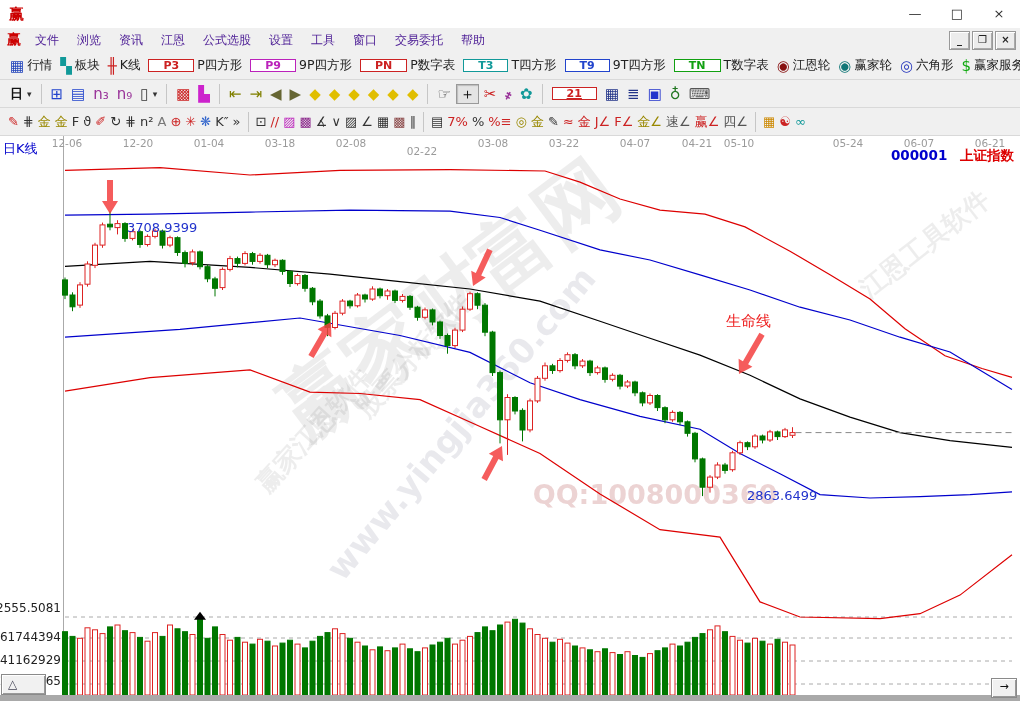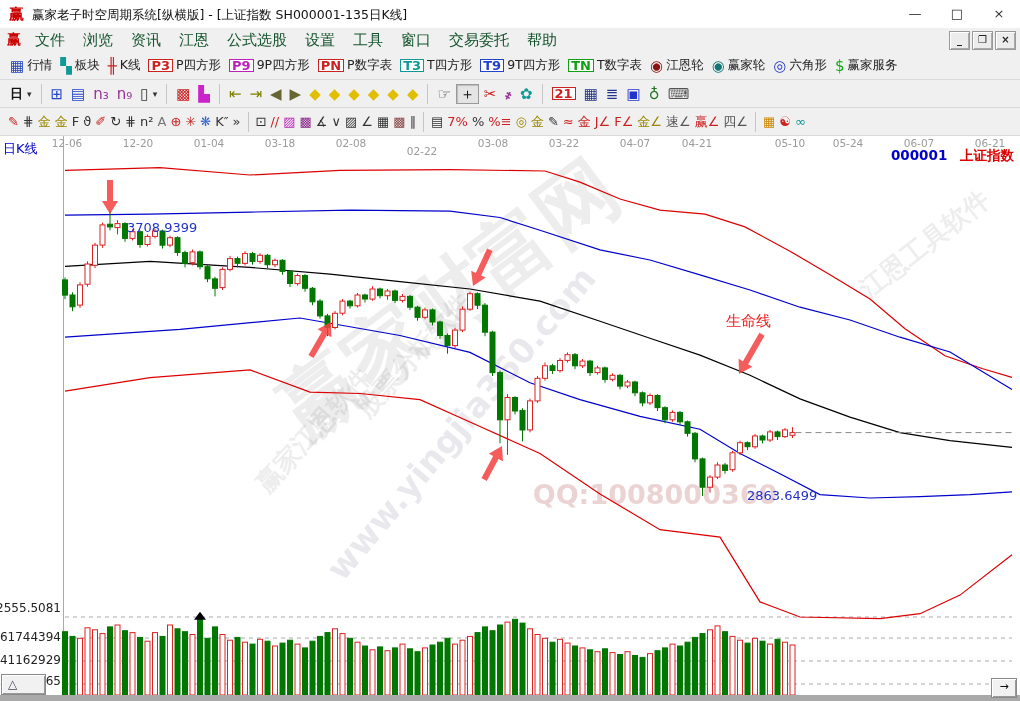--- a/index.html
+++ b/index.html
@@ -4,33 +4,33 @@
 <style>
   html,body{margin:0;padding:0;width:1020px;height:701px;overflow:hidden;
     font-family:"DejaVu Sans","Liberation Sans",sans-serif;background:#fff;}
   .titlebar{position:absolute;left:0;top:0;width:1020px;height:28px;background:#fff;border-bottom:1px solid #e3e3e3;}
   .app-icon{position:absolute;left:9px;top:5px;color:#c00;font-weight:bold;font-size:15px;}
   .title-text{position:absolute;left:32px;top:7px;font-size:12.5px;color:#111;}
   .wctrl{position:absolute;top:0;height:28px;width:42px;text-align:center;line-height:28px;font-size:13px;color:#333;}
   .menubar{position:absolute;left:0;top:28px;width:1020px;height:24px;background:#f0f0f0;border-bottom:1px solid #d9d9d9;}
   .menu-icon{position:absolute;left:7px;top:3px;color:#c00;font-weight:bold;font-size:14px;}
   .menu-items{position:absolute;left:26px;top:0;height:24px;display:flex;align-items:center;}
-  .menu-item{padding:0 9px;font-size:15px;color:#14532d;}
+  .menu-item{padding:0 9px;font-size:12px;color:#4c1d95;}
   .mdi{position:absolute;right:4px;top:3px;display:flex;gap:2px;}
   .mdi span{width:19px;height:17px;background:#ececec;border:1px solid #999;
     box-shadow:inset 1px 1px 0 #fff,inset -1px -1px 0 #aaa;font-size:10px;line-height:15px;text-align:center;font-weight:bold;color:#222;}
   .tbar{position:absolute;left:0;width:1020px;background:#f0f0f0;border-bottom:1px solid #d9d9d9;display:flex;align-items:center;padding-left:6px;box-sizing:border-box;}
   #toolbar-main{top:52px;height:28px;}
   #toolbar-nav{top:80px;height:28px;}
   #toolbar-draw{top:108px;height:28px;}
   .tbtn{display:inline-flex;align-items:center;gap:3px;padding:1px 3px;margin:0 1px;font-size:12.5px;color:#222;white-space:nowrap;}
   .tbtn .gly{font-size:15px;line-height:16px;}
   #toolbar-draw .tbtn{padding:1px 2px;margin:0;}
   #toolbar-draw .gly{font-size:13px;}
-  .lbox{display:inline-block;border:1px solid;font-size:13px;font-weight:bold;line-height:11px;padding:0 2px;background:#fff;}
+  .lbox{display:inline-block;border:1px solid;font-size:11px;font-weight:bold;line-height:11px;padding:0 14px;background:#fff;}
   .sepv{width:1px;height:20px;background:#c6c6c6;margin:0 5px;display:inline-block;}
   .caret{font-size:9px;color:#333;margin-left:1px;}
   .ptext{font-size:13px;font-weight:bold;color:#111;}
   .pressed{border:1px solid #999;background:#e4e4e4;box-shadow:inset 1px 1px 1px #bbb;}
   .chart{position:absolute;left:0;top:136px;width:1020px;height:565px;background:#fff;}
   .pane-label{position:absolute;left:3px;top:4px;color:#0000cc;font-size:13px;z-index:5;}
   .dates{position:absolute;left:0;top:1px;width:1020px;height:12px;z-index:4;}
   .dates span{position:absolute;width:44px;text-align:center;font-size:10.5px;color:#9a9a9a;}
   .legend{position:absolute;left:0;top:14px;height:16px;width:1020px;font-size:13px;z-index:5;}
   .legend span{position:absolute;white-space:nowrap;}
@@ -41,21 +41,20 @@
     box-shadow:inset 1px 1px 0 #fff,inset -1px -1px 0 #999;z-index:7;text-align:left;padding-left:6px;box-sizing:border-box;
     font-size:12px;color:#445;line-height:19px;}
   .right-btn{position:absolute;left:991px;top:542px;width:24px;height:18px;background:#f1f1f1;border:1px solid #8a8a8a;
     box-shadow:inset 1px 1px 0 #fff,inset -1px -1px 0 #999;z-index:7;text-align:center;font-size:11px;color:#111;line-height:16px;}
 </style>
 </head>
 <body>
 
 <div class="titlebar">
   <span class="app-icon">赢</span>
-  <span class="title-text">赢家老子时空周期系统[纵横版] - [上证指数  SH000001-135日K线]</span>
   <span class="wctrl" style="right:84px;">—</span>
   <span class="wctrl" style="right:42px;">□</span>
   <span class="wctrl" style="right:0;">×</span>
 </div>
 
 <div class="menubar">
   <span class="menu-icon">赢</span>
   <span class="menu-items">
       <span class="menu-item">文件</span>
       <span class="menu-item">浏览</span>
@@ -372,21 +371,21 @@
       <span style="left: 45px;">12-06</span>
       <span style="left: 116px;">12-20</span>
       <span style="left: 187px;">01-04</span>
       <span style="left: 258px;">03-18</span>
       <span style="left: 329px;">02-08</span>
       <span style="left: 400px; margin-top: 8px;">02-22</span>
       <span style="left: 471px; text-align: center;">03-08</span>
       <span style="left: 542px;">03-22</span>
       <span style="left: 613px;">04-07</span>
       <span style="left: 675px;">04-21</span>
-      <span style="left: 768px;">05-10</span>
+      <span style="left: 717px;">05-10</span>
       <span style="left: 826px;">05-24</span>
       <span style="left: 897px;">06-07</span>
       <span style="left: 968px;">06-21</span>
     </div>
   <div class="stock-label">
     <span style="color:#0000cc;">000001</span>
     <span style="color:#dd0000;margin-left:8px;text-align:right;">上证指数</span>
   </div>
   <svg id="chartsvg" width="1020" height="565" viewBox="0 0 1020 565">
       <text text-anchor="middle" font-size="80" font-weight="bold" fill="rgba(0,0,0,0.07)" transform="translate(465,185) rotate(-37)">赢家财富网</text>

